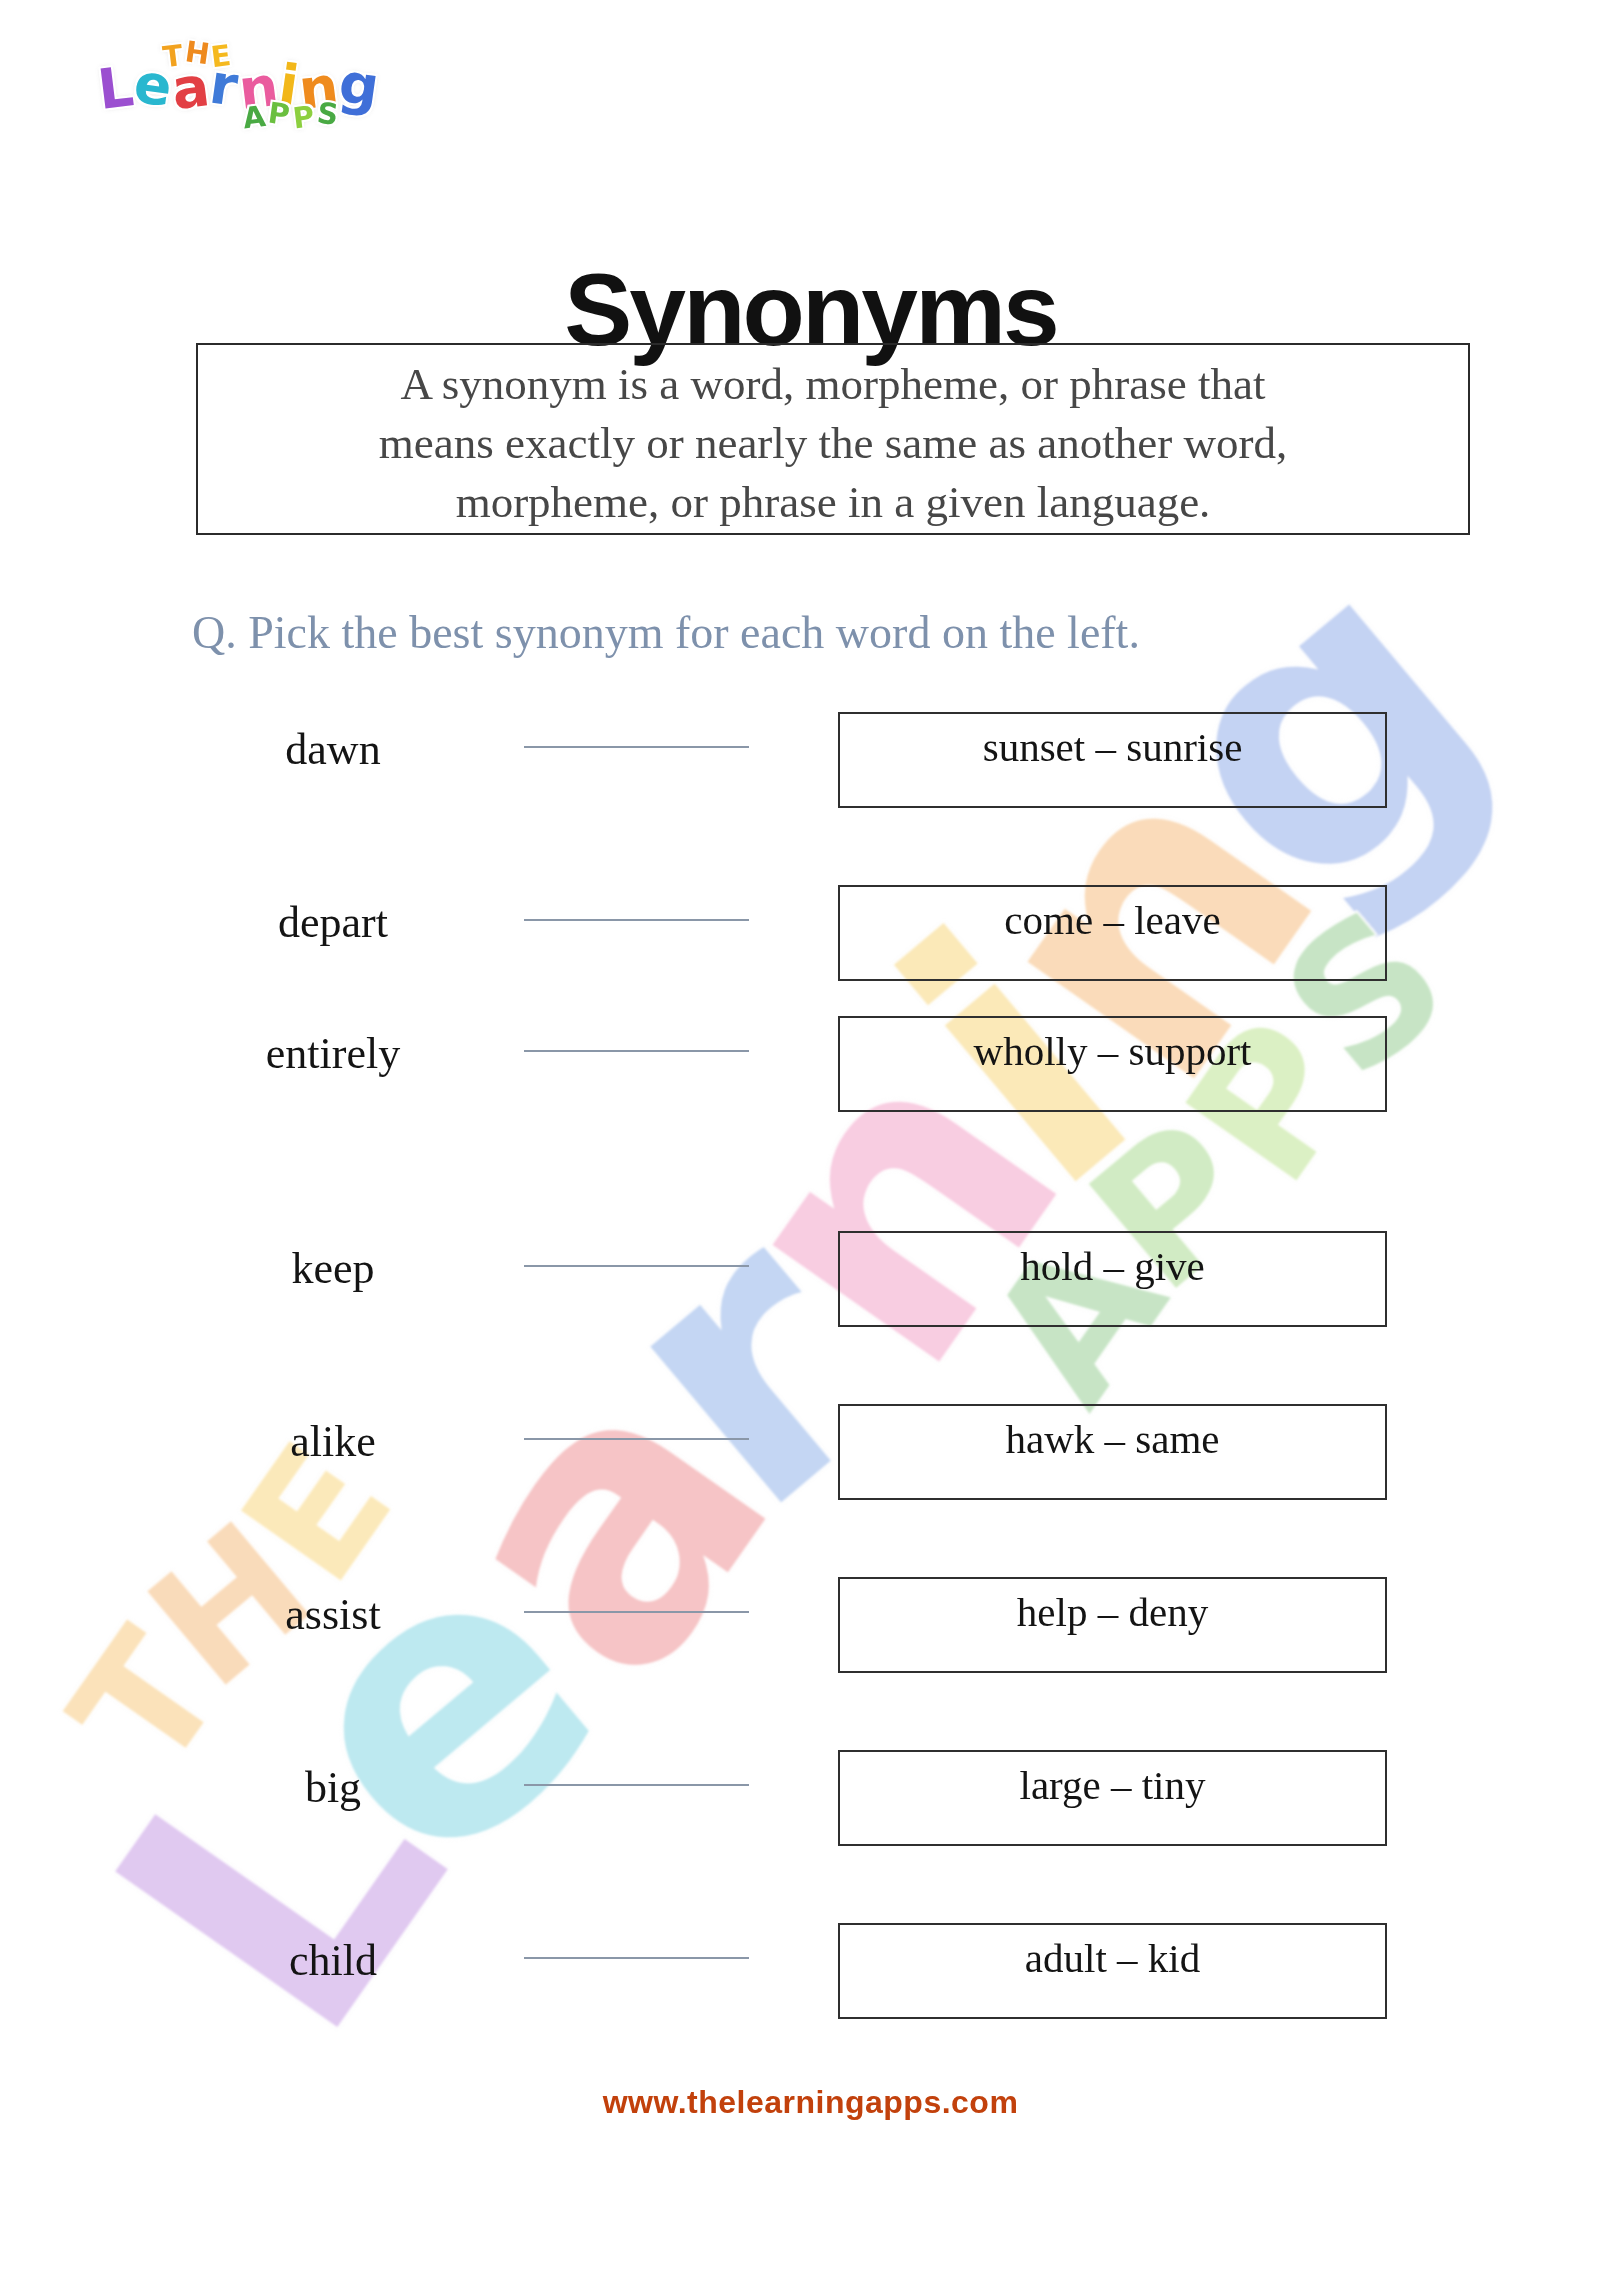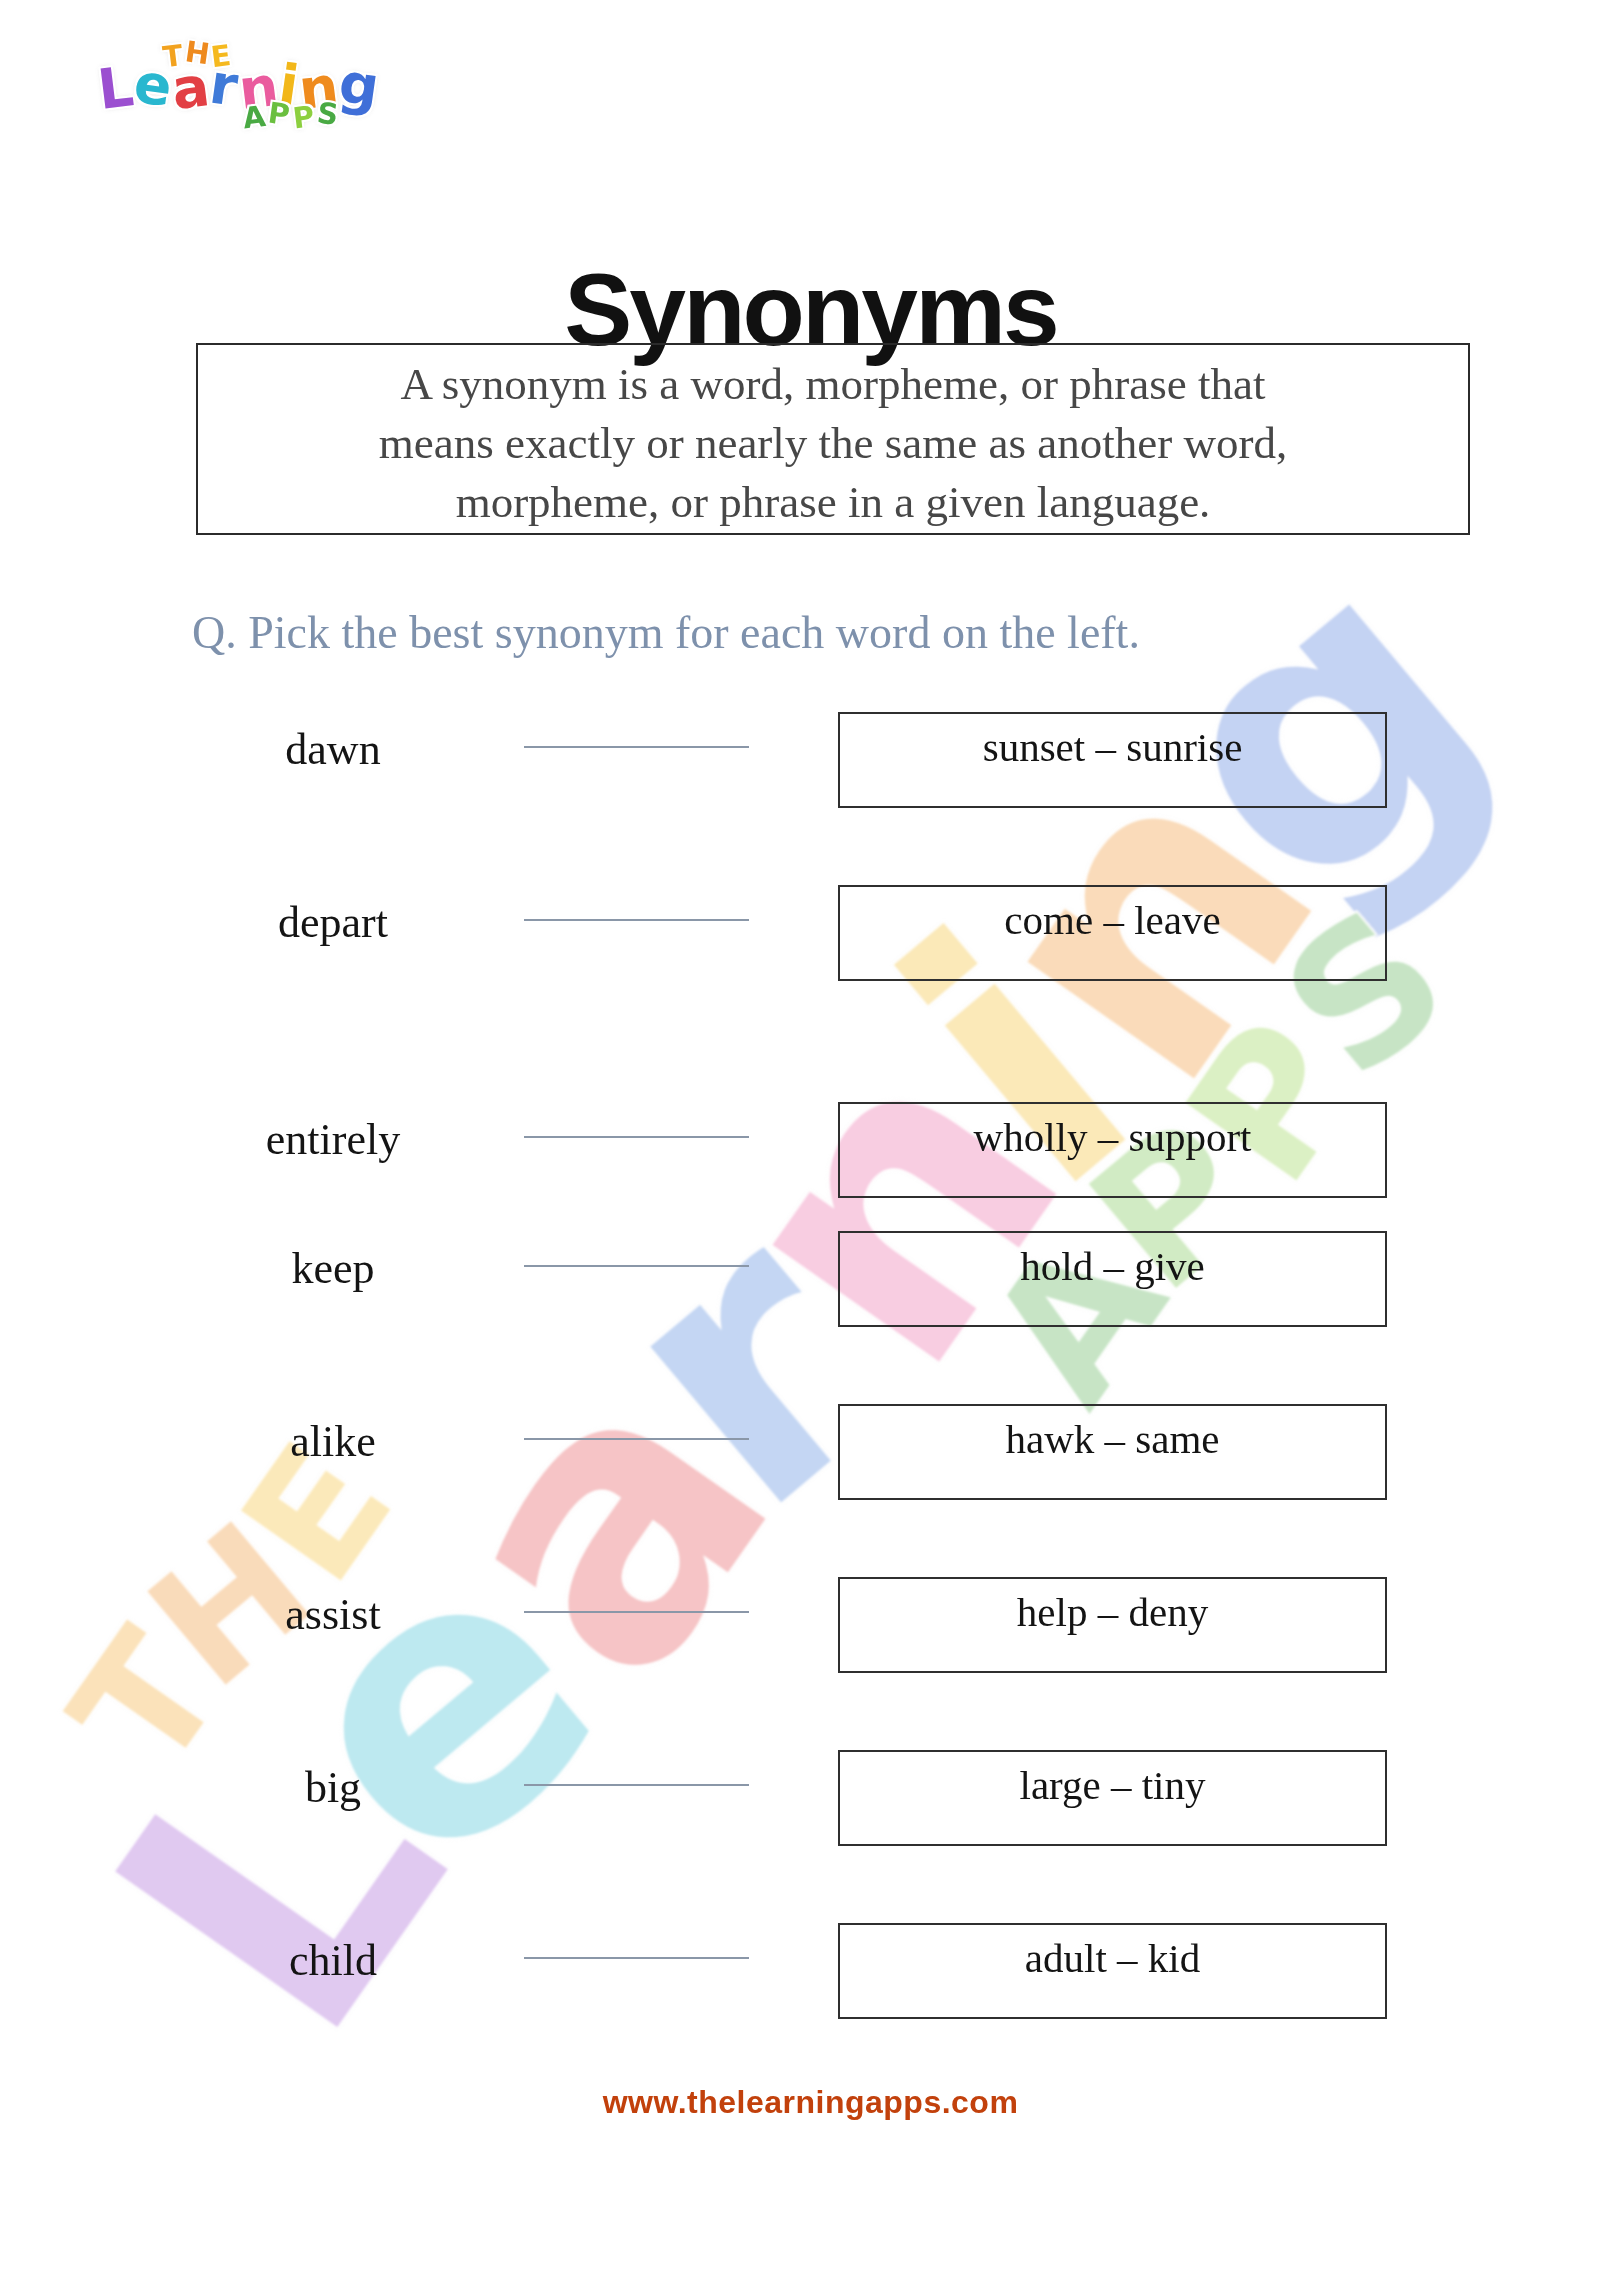--- a/index.html
+++ b/index.html
@@ -153,21 +153,21 @@
   <div class="row" style="top:715px">
     <div class="word">dawn</div>
     <div class="blank"></div>
     <div class="option-box">sunset – sunrise</div>
   </div>
   <div class="row" style="top:888px">
     <div class="word">depart</div>
     <div class="blank"></div>
     <div class="option-box">come – leave</div>
   </div>
-  <div class="row" style="top:1105px">
+  <div class="row" style="top:1019px">
     <div class="word">entirely</div>
     <div class="blank"></div>
     <div class="option-box">wholly – support</div>
   </div>
   <div class="row" style="top:1234px">
     <div class="word">keep</div>
     <div class="blank"></div>
     <div class="option-box">hold – give</div>
   </div>
   <div class="row" style="top:1407px">

